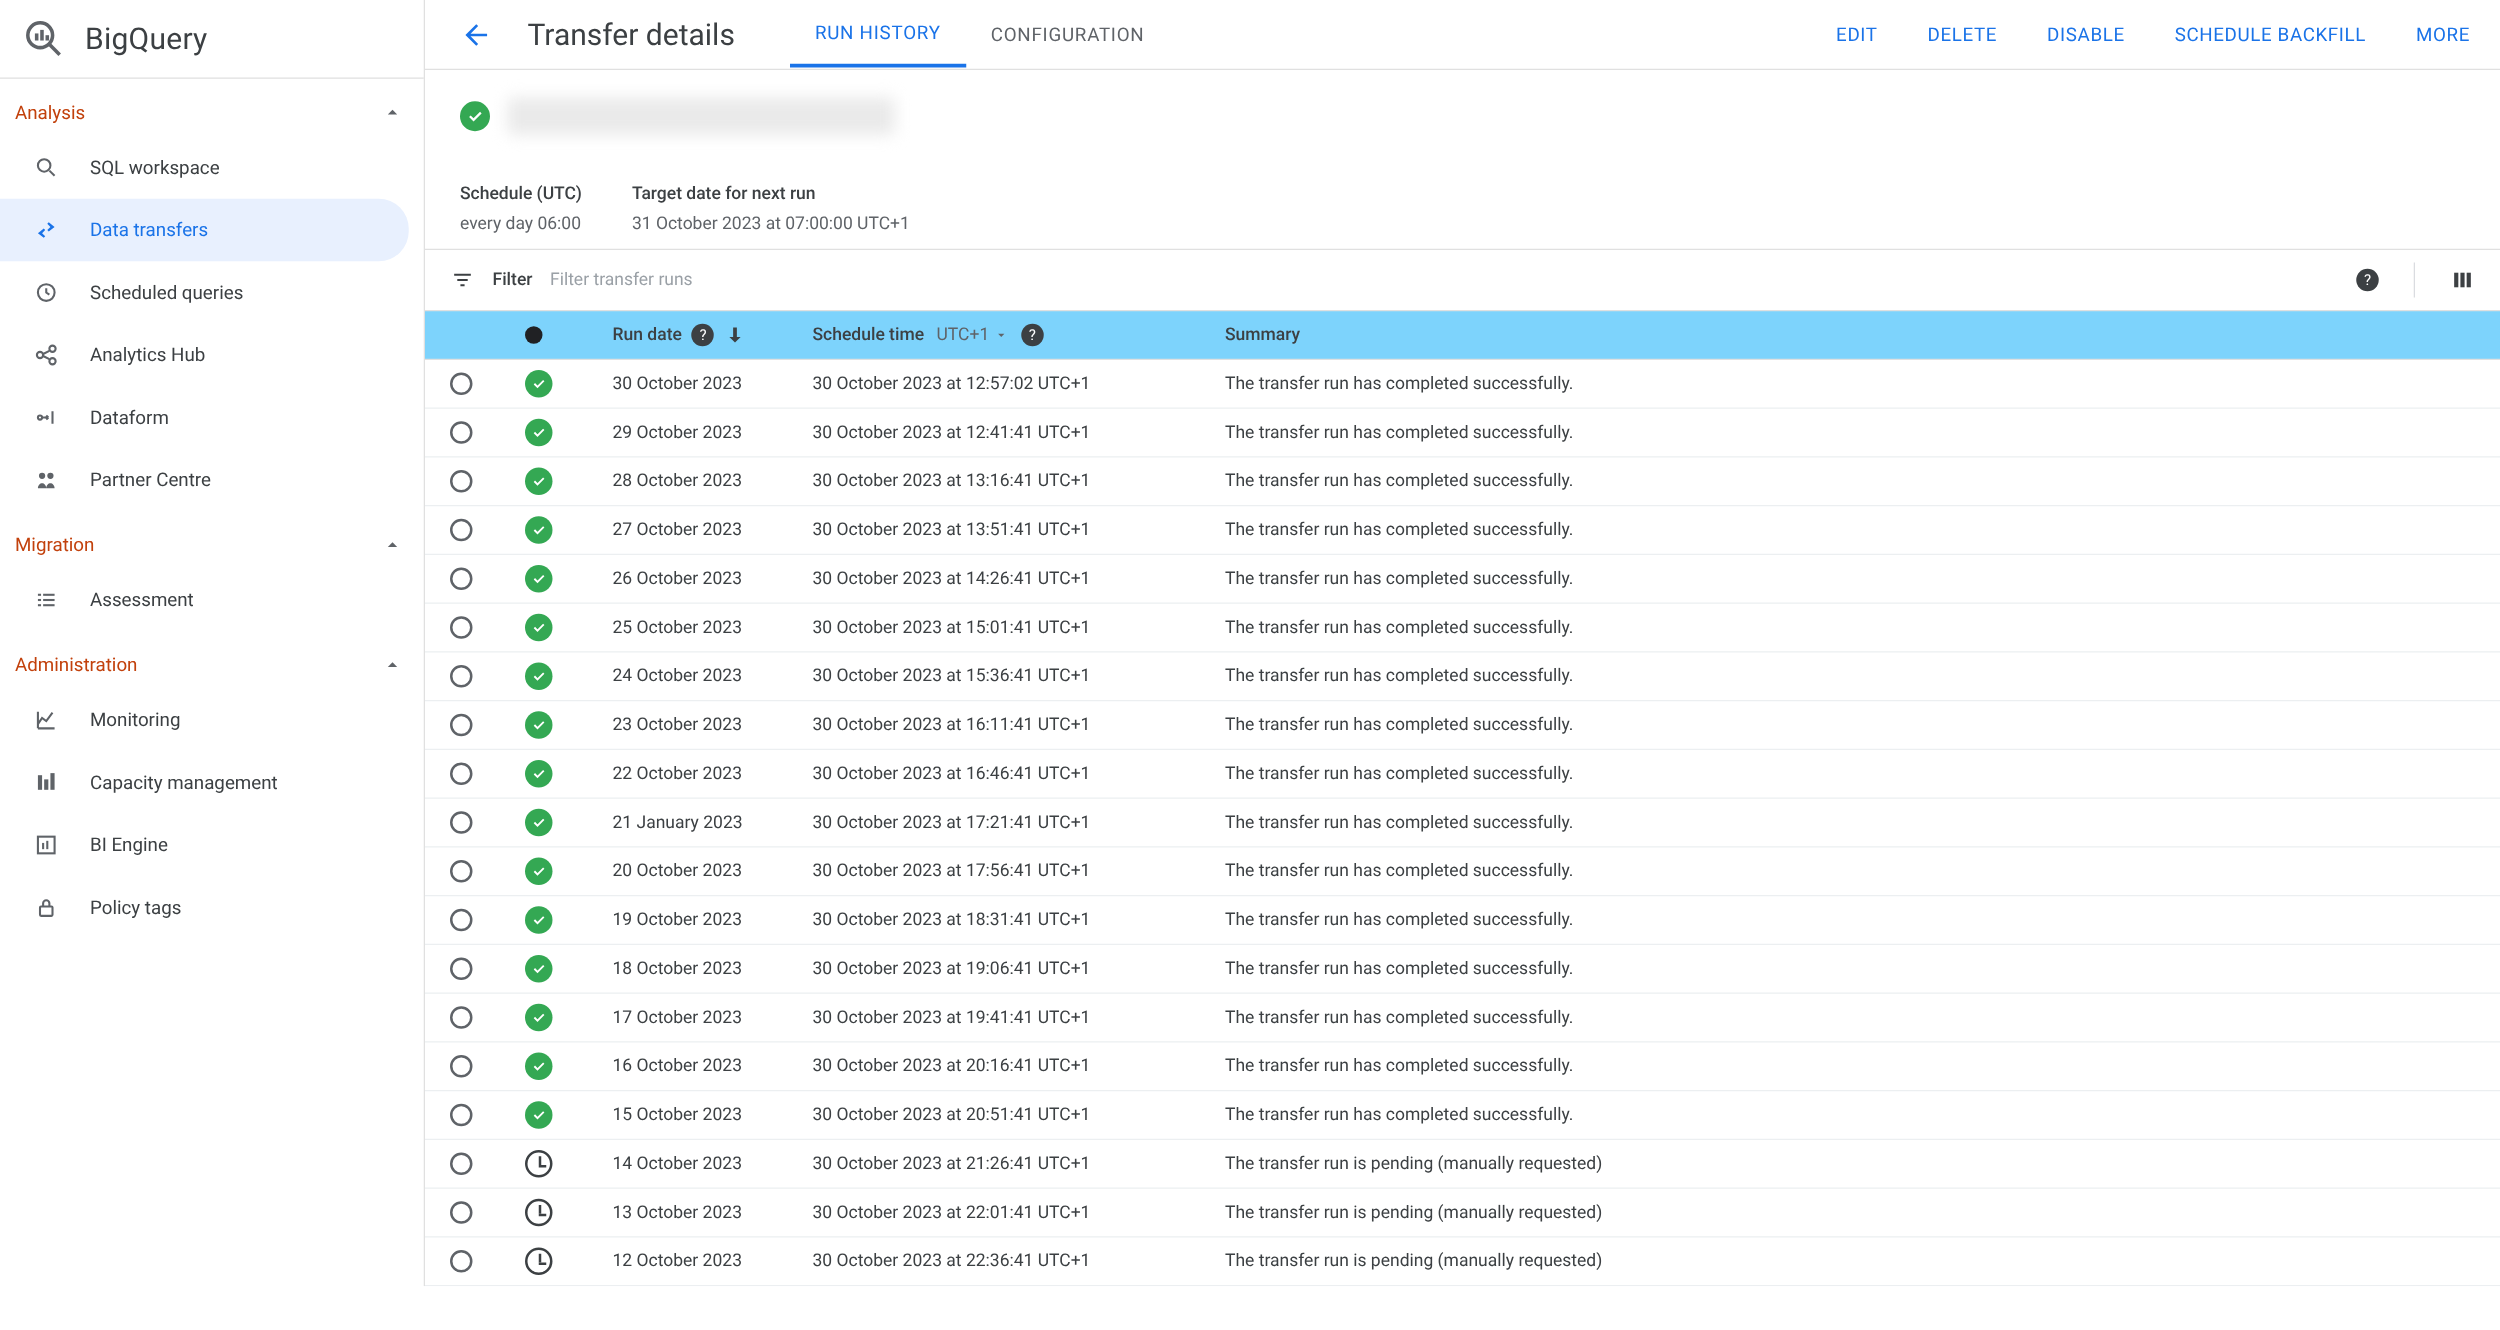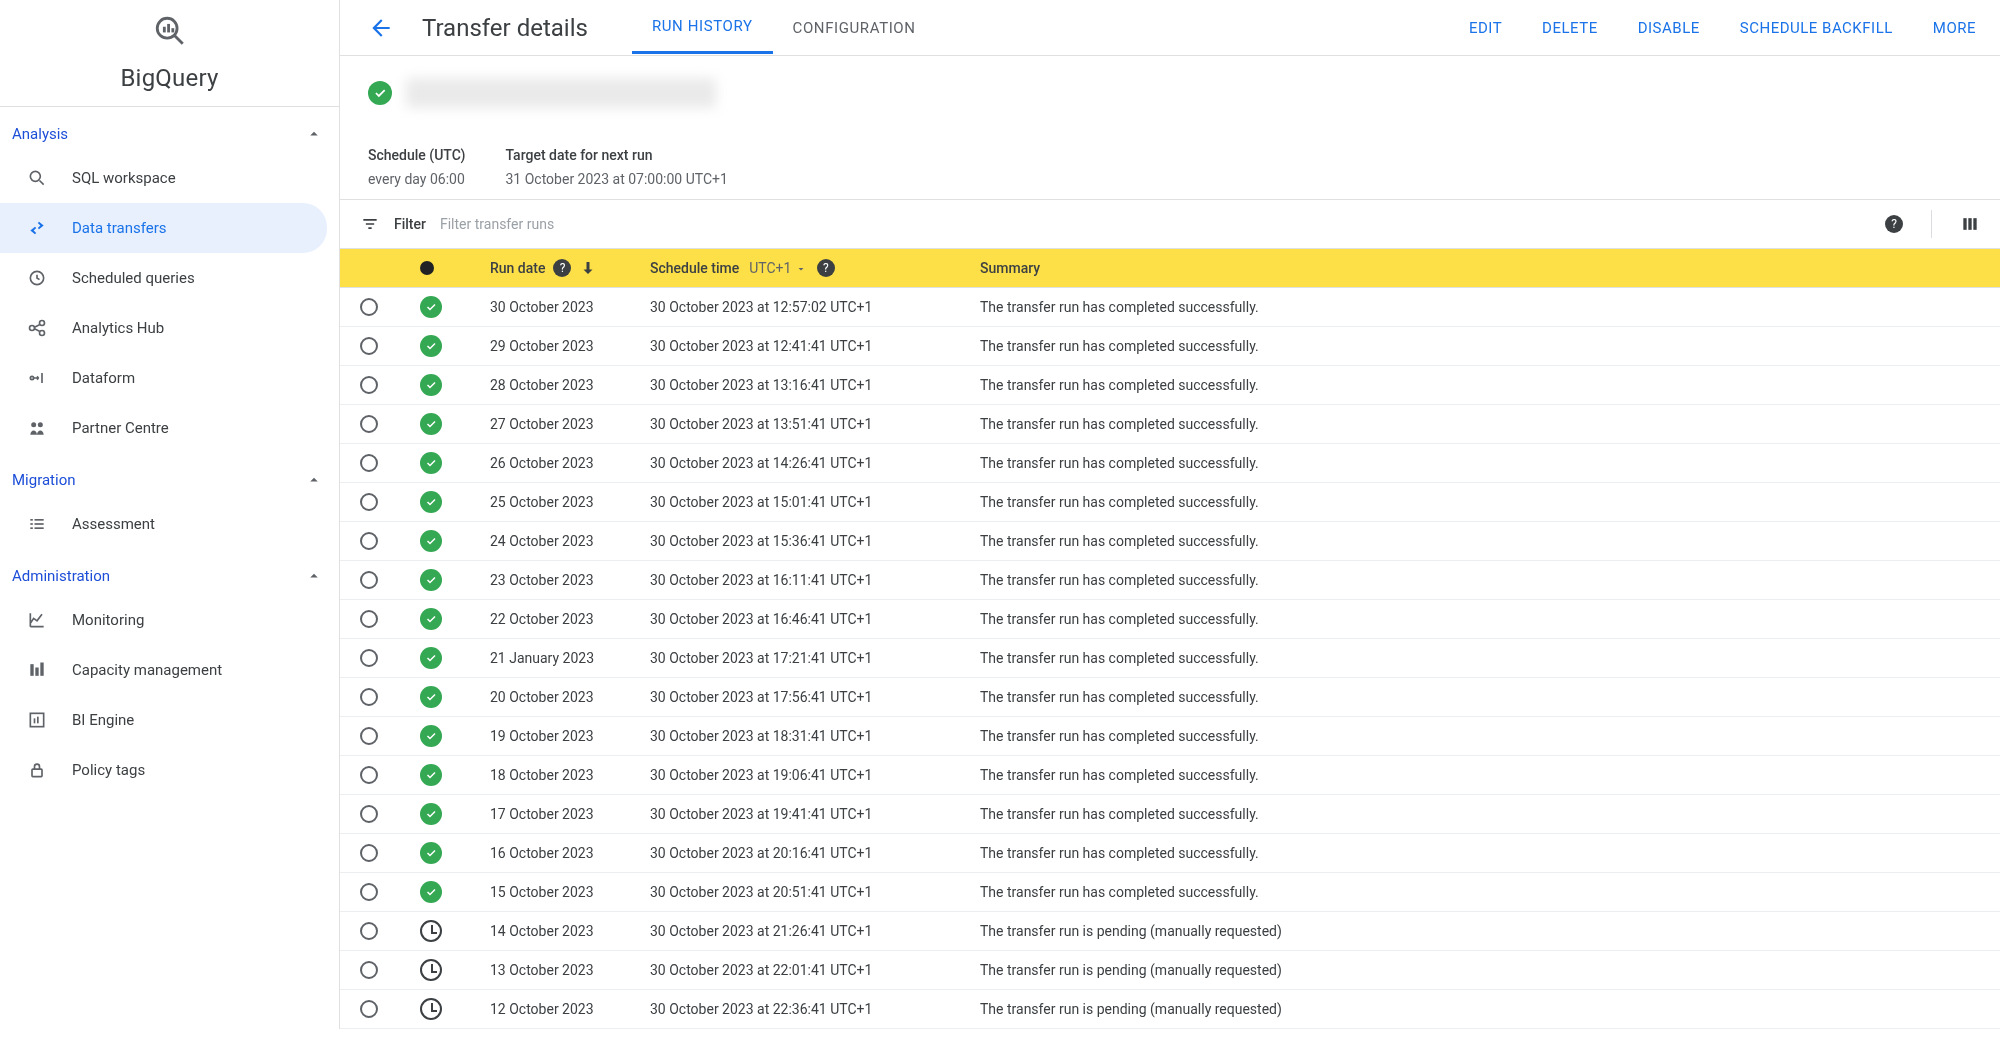--- a/index.html
+++ b/index.html
@@ -1,22 +1,22 @@
 <!DOCTYPE html>
 <html><head>
 <meta charset="utf-8">
 <style>
   * { box-sizing: border-box; margin: 0; padding: 0; }
   body { font-family: Roboto, "Helvetica Neue", Arial, sans-serif; font-size: 14px; color: #202124; background:#fff; }
   .app { display:flex; width:2000px; }
   .sidebar { width:340px; border-right:1px solid #e0e0e0; }
-  .brand { display:flex; align-items:center; padding:14px 18px; border-bottom:1px solid #e0e0e0; gap:16px;flex-direction:column; }
+  .brand { display:flex; align-items:center; padding:14px 18px; border-bottom:1px solid #e0e0e0; gap:16px; }
   .brand .logo { width:34px; height:34px; display:flex; align-items:center; justify-content:center; }
   .brand .name { font-size:24px; font-weight:400; color:#3c4043; letter-spacing:0.2px; }
-  .section-head { display:flex; justify-content:space-between; align-items:center; padding:18px 16px 10px 12px; color:#1d4ed8; font-size:15px; cursor:pointer; }
+  .section-head { display:flex; justify-content:space-between; align-items:center; padding:18px 16px 10px 12px; color:#c2410c; font-size:15px; cursor:pointer; }
   .chev { color:#5f6368; }
   .nav-item { display:flex; align-items:center; gap:24px; padding:14px 18px 14px 26px; color:#3c4043; font-size:15px; border-radius:0 24px 24px 0; margin-right:12px; cursor:pointer; }
   .nav-item.active { background:#e8f0fe; color:#1a73e8; }
   .nav-item.active .nav-icon { color:#1a73e8; }
   .nav-icon { width:22px; height:22px; color:#5f6368; display:flex; align-items:center; justify-content:center; flex-shrink:0; }
   .main { flex:1; min-width:0; }
   .topbar { display:flex; align-items:center; border-bottom:1px solid #e0e0e0; padding:0 24px; height:56px; gap:8px; }
   .back { width:34px; height:34px; border-radius:50%; display:flex; align-items:center; justify-content:center; color:#1a73e8; margin-right:16px; cursor:pointer; }
   .page-title { font-size:24px; color:#3c4043; margin-right:36px; }
   .tabs { display:flex; height:52px; }
@@ -28,21 +28,21 @@
   .title-row { display:flex; align-items:center; gap:14px; margin-bottom:18px; }
   .green-check { width:24px; height:24px; border-radius:50%; background:#34a853; display:flex; align-items:center; justify-content:center; color:#fff; flex-shrink:0; }
   .blurred { width:310px; height:30px; background: #eaeaea; filter: blur(6px); border-radius:4px; }
   .schedule-grid { display:flex; gap:40px;margin-top:39px; }
   .sched-col-label { font-size:14px; font-weight:500; color:#3c4043; margin-bottom:8px; }
   .sched-col-val { font-size:14px; color:#5f6368; }
   .filter-bar { display:flex; align-items:center; padding:10px 20px; gap:14px; }
   .filter-label { font-weight:500; color:#3c4043; }
   .filter-placeholder { color:#9aa0a6; flex:1; }
   .filter-toolbar-right { display:flex; align-items:center; gap:28px; }
-  .hdr-row { display:flex; align-items:center; background:#fde047; border-top:1px solid #e0e0e0; border-bottom:1px solid #e0e0e0; padding:10px 20px; font-size:14px; color:#3c4043; }
+  .hdr-row { display:flex; align-items:center; background:#7dd3fc; border-top:1px solid #e0e0e0; border-bottom:1px solid #e0e0e0; padding:10px 20px; font-size:14px; color:#3c4043; }
   .col-radio { width:60px; display:flex; align-items:center; }
   .col-status { width:70px; display:flex; align-items:center; }
   .col-date { width:160px; display:flex; align-items:center; gap:8px; }
   .col-sched { width:330px; display:flex; align-items:center; gap:10px; }
   .col-summary { flex:1; }
   .hdr-label { font-weight:500; }
   .tz { color:#5f6368; font-weight:400; }
   .help-circ { width:18px; height:18px; border-radius:50%; background:#3c4043; color:#fff; display:flex; align-items:center; justify-content:center; font-size:12px; cursor:pointer; }
   .status-dot-hdr { width:14px; height:14px; border-radius:50%; background:#202124; }
   .sort-arrow { color:#3c4043; }

